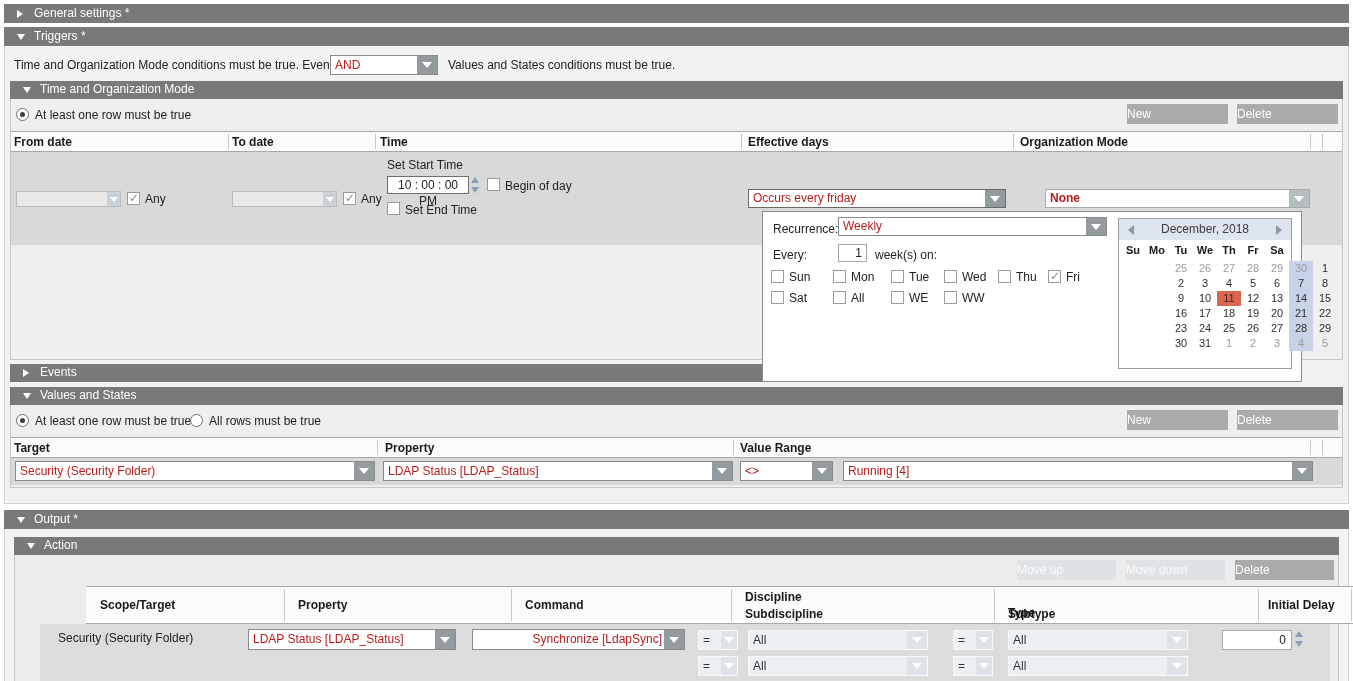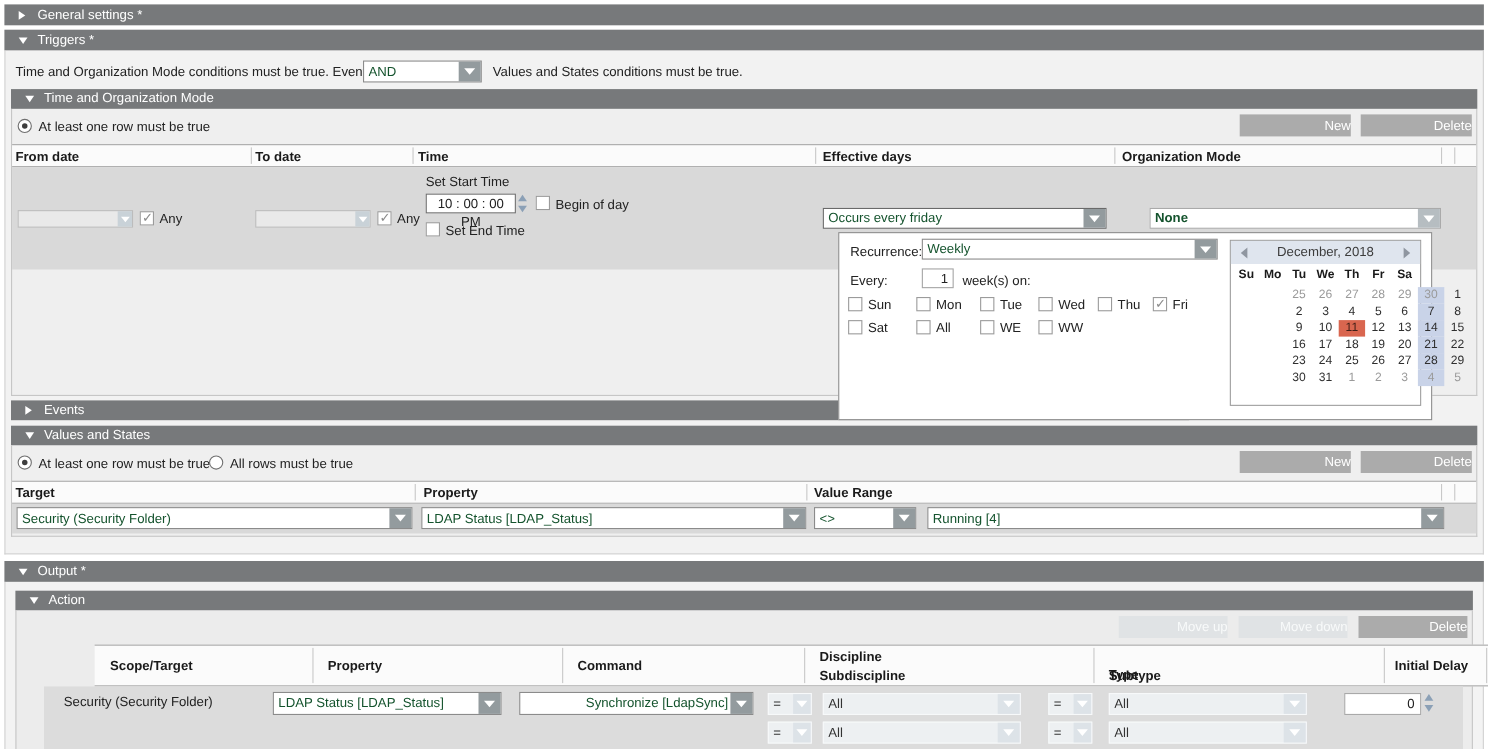--- a/index.html
+++ b/index.html
@@ -13,31 +13,31 @@
   
   .hdr { position:absolute; background:#77797b; color:#fff; line-height:18px; font-size:12px;
          padding-left:30px; white-space:nowrap; }
   .tri { position:absolute; left:13px; top:50%; margin-top:-4px; width:0; height:0; }
   .tri.right { border-top:4px solid transparent; border-bottom:4px solid transparent; border-left:6px solid #fff; }
   .tri.down  { border-left:4px solid transparent; border-right:4px solid transparent; border-top:6px solid #fff; margin-top:-3px; }
   
   .panel { position:absolute; background:#f2f2f2; border:1px solid #d2d2d2; border-top:none; }
   .subpanel { position:absolute; background:#efefef; border:1px solid #c6c6c6; border-top:none; }
   
-  .btn { position:absolute; background:#ababab; color:#fff; text-align:right; line-height:20px;
+  .btn { position:absolute; background:#ababab; color:#fff; text-align:left; line-height:20px;
          height:20px; width:101px; font-size:12px; cursor:default; }
   .btn.dis { background:#e0e3e5; color:#f8fafa; }
   
   .thead { position:absolute; background:#fbfbfb; border-top:1px solid #a8a8a8; border-bottom:1px solid #a8a8a8; }
   .th { position:absolute; font-weight:bold; color:#1a1a1a; white-space:nowrap; }
   .tdiv { position:absolute; top:2px; bottom:2px; width:0; border-left:1px solid #c8c8c8; }
   .rowbg { position:absolute; background:#d9d9d9; }
   
   .dd { position:absolute; background:#fff; border:1px solid #8b8b8b; }
-  .dd .dd-text { position:absolute; left:4px; top:0; bottom:0; right:22px; line-height:17px; white-space:nowrap; overflow:hidden; color:#14532d; }
+  .dd .dd-text { position:absolute; left:4px; top:0; bottom:0; right:22px; line-height:17px; white-space:nowrap; overflow:hidden; color:#b91c1c; }
   .dd .dd-arr { position:absolute; right:0; top:0; bottom:0; width:20px; background:#939b9e;
                 display:flex; align-items:center; justify-content:center; }
   .dd .dd-arr::after { content:''; border-left:5px solid transparent; border-right:5px solid transparent; border-top:6px solid #fff; }
   .dd.dark { border-color:#6a6a6a; }
   .dd.dis { background:#e9e9e9; border-color:#bcbcbc; }
   .dd.dis .dd-arr { width:13px; background:#c9d2d8; }
   .dd.dis .dd-arr::after { border-left-width:4px; border-right-width:4px; border-top-width:5px; }
   .dd.lite { border-color:#aaaaaa;font-weight:bold; }
   .dd.lite .dd-arr { background:#b6bdc1; }
   .dd.flat { background:#edf0f2; border-color:#f7f9fa; }

